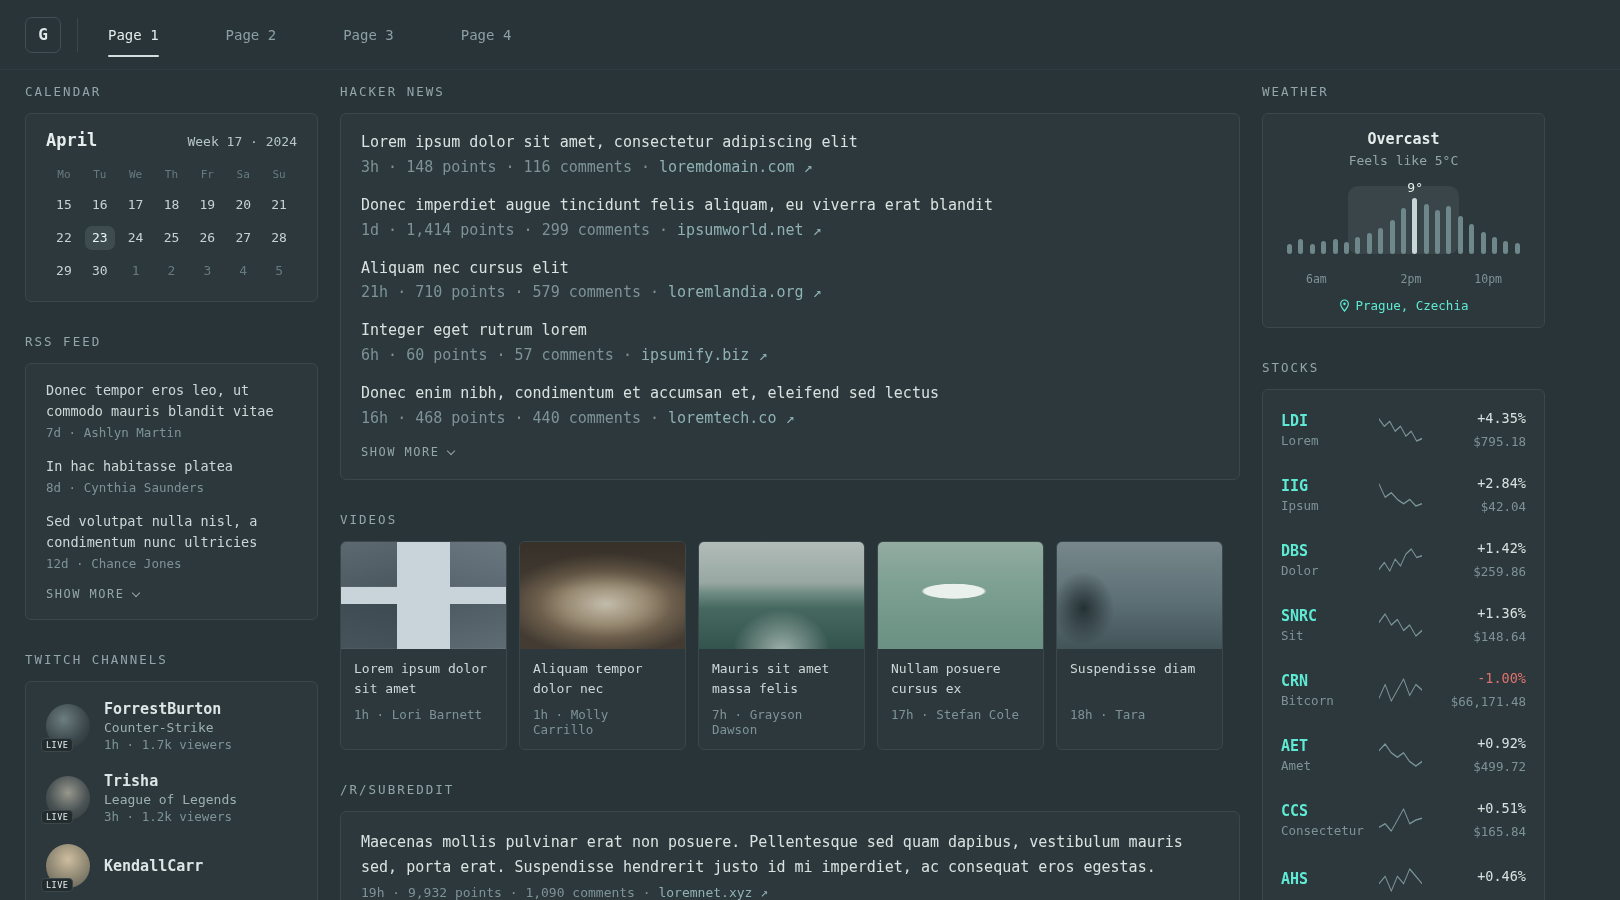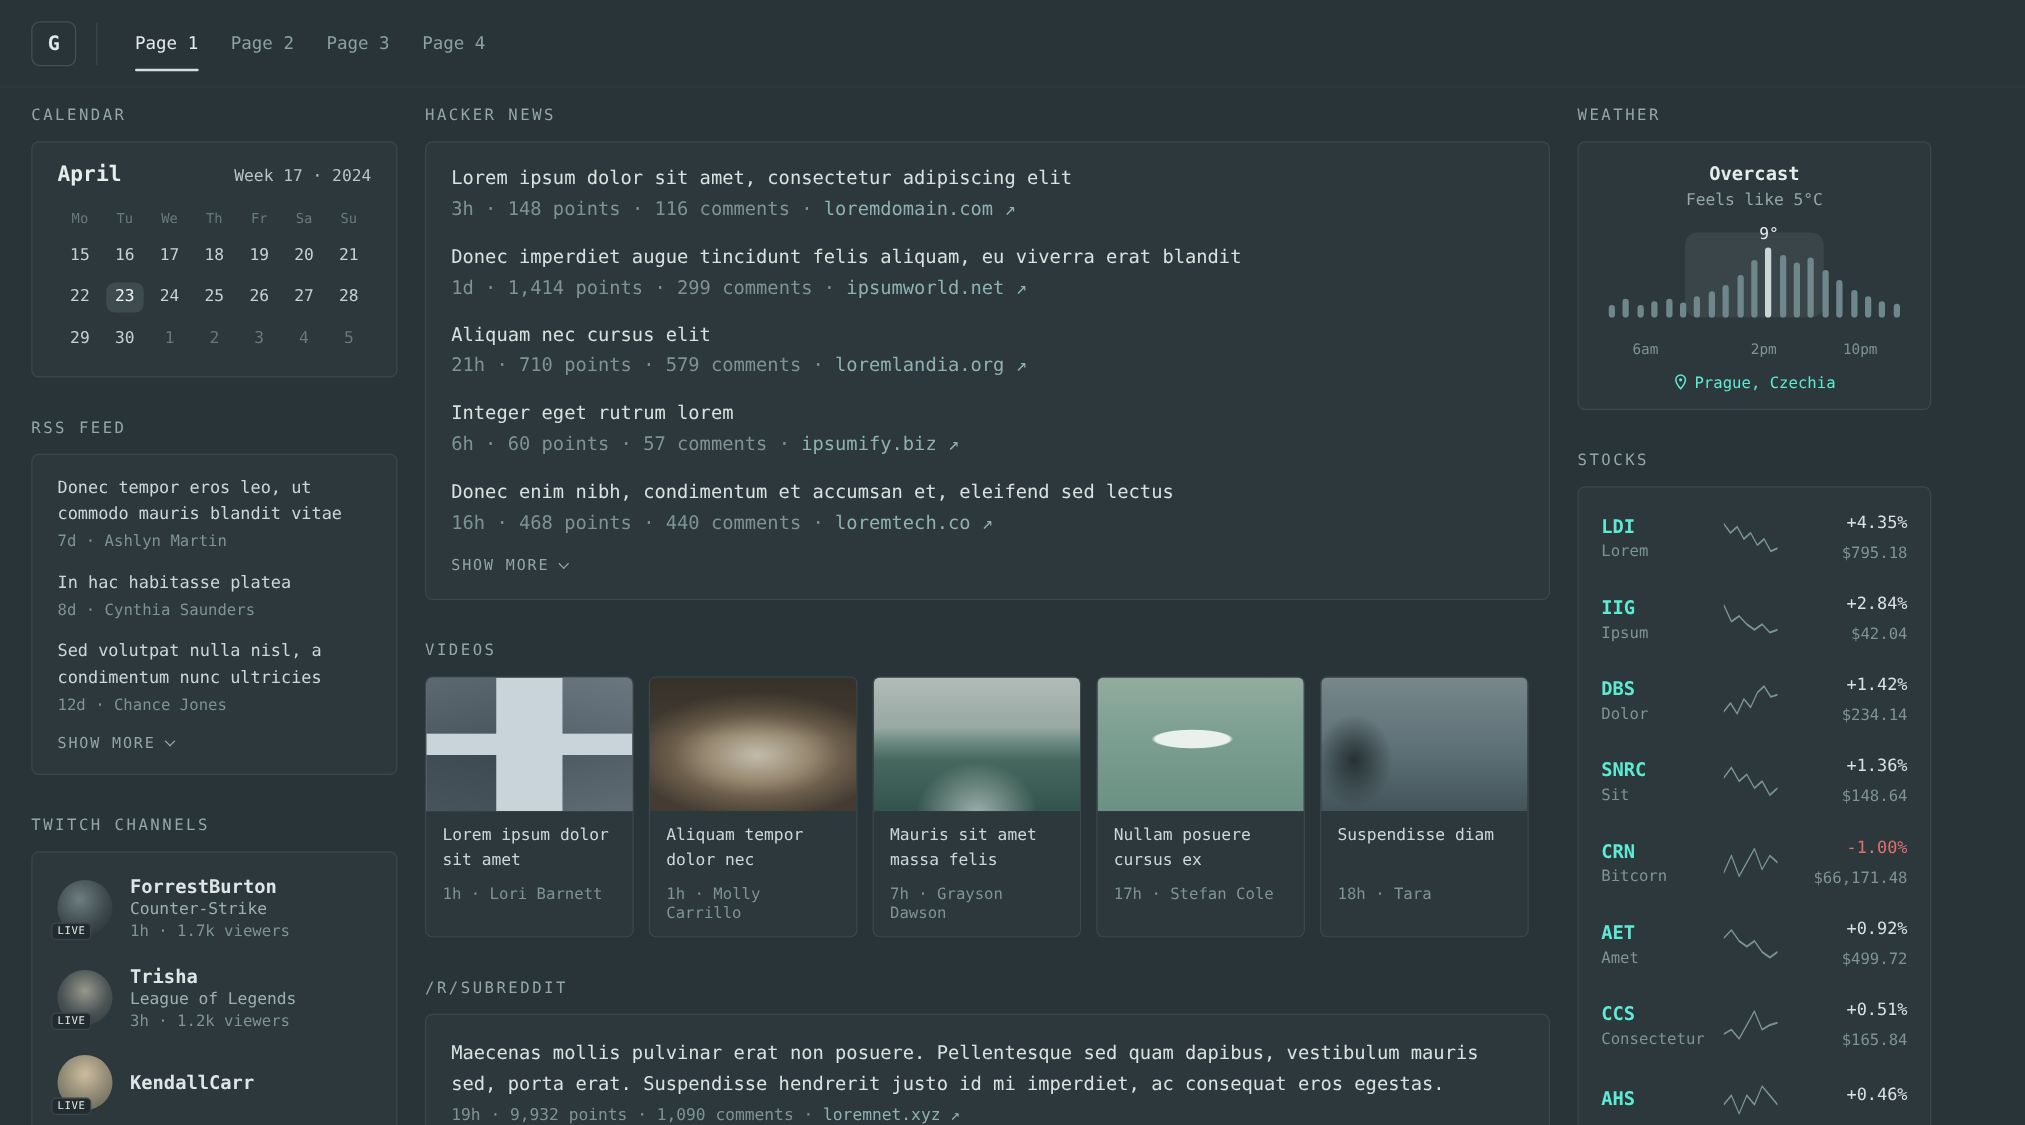--- a/index.html
+++ b/index.html
@@ -11,21 +11,21 @@
     font-size:14px;
   }
   a { color:inherit; text-decoration:none; display:block; }
 
   
   .nav { height:70px; display:flex; align-items:center; padding:0 25px; border-bottom:1px solid #2f3b40; }
   .logo { width:36px; height:36px; border:1px solid #415055; border-radius:7px;
           display:flex; align-items:center; justify-content:center;
           font-size:16px; font-weight:bold; color:#dfe8e8; }
   .nav-sep { width:1px; height:34px; background:#3a474c; margin:0 4px 0 16px; }
-  .tabs { display:flex; height:100%; }
+  .tabs { display:flex; height:100%;gap:41px; }
   .tab { position:relative; display:flex; align-items:center; height:100%;
          margin-left:26px; color:#8aa0a2; font-size:14px; cursor:pointer; }
   .tab.active { color:#e2eaea; }
   .tab.active::after { content:""; position:absolute; left:0; right:0; bottom:12px;
          height:2px; background:#d4dedd; border-radius:1px; }
 
   
   .columns { display:grid; grid-template-columns:293px 900px 283px; gap:22px;
              padding:14px 0 0 25px; align-items:start; }
   .widget + .widget { margin-top:32px; }
@@ -494,21 +494,21 @@
         <a class="st-row">
           <div class="st-left">
             <div class="st-ticker">DBS</div>
             <div class="st-name">Dolor</div>
           </div>
           <svg class="st-spark" viewBox="0 0 80 30" preserveAspectRatio="none">
               <polyline points="0.0,24.3 10.0,17.5 20.0,26.0 30.0,14.2 40.0,20.9 50.0,9.1 60.0,4.0 70.0,12.5 80.0,10.8"></polyline>
             </svg>
           <div class="st-right">
             <div class="st-change">+1.42%</div>
-            <div class="st-price">$234.14</div>
+            <div class="st-price">$259.86</div>
           </div>
         </a>
 
         <a class="st-row">
           <div class="st-left">
             <div class="st-ticker">SNRC</div>
             <div class="st-name">Sit</div>
           </div>
           <svg class="st-spark" viewBox="0 0 80 30" preserveAspectRatio="none">
               <polyline points="0.0,12.3 11.4,4.0 22.9,15.0 34.3,9.5 45.7,20.5 57.1,15.0 68.6,26.0 80.0,20.5"></polyline>

